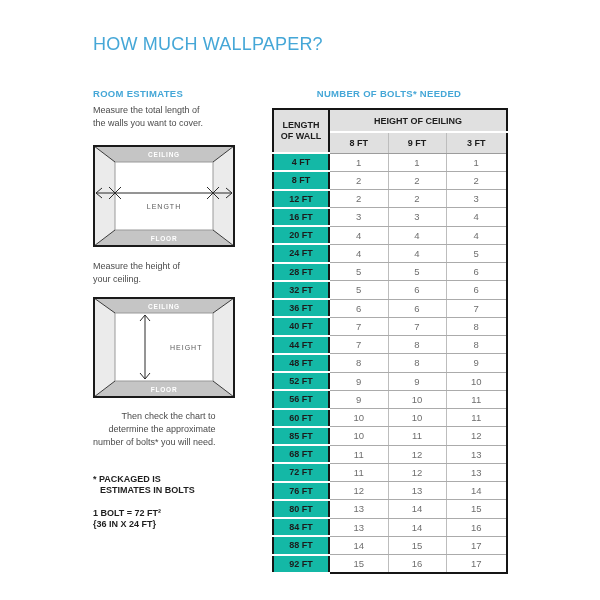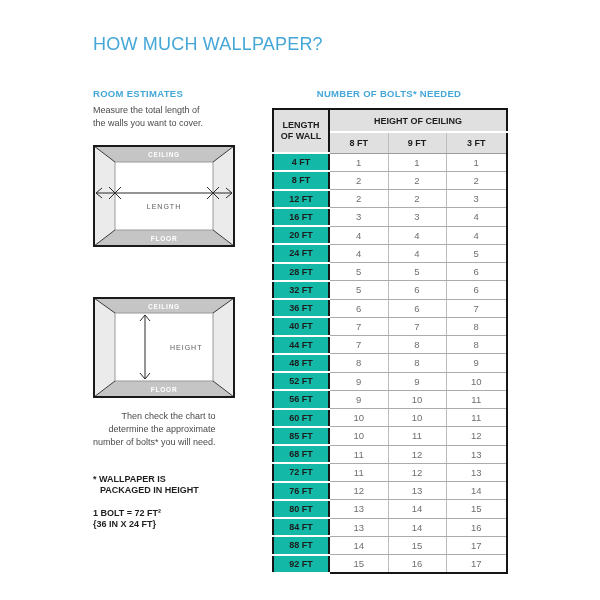--- a/index.html
+++ b/index.html
@@ -123,20 +123,22 @@
           <polyline points="133,43 139,48 133,53"></polyline>
           <line x1="16" y1="42" x2="28" y2="54"></line>
           <line x1="16" y1="54" x2="28" y2="42"></line>
           <line x1="114" y1="42" x2="126" y2="54"></line>
           <line x1="114" y1="54" x2="126" y2="42"></line>
         </g>
         <text x="71" y="64" text-anchor="middle" class="dim-label">LENGTH</text>
       </svg>
     </div>
 
+    <div class="para para-2">Measure the height of
+your ceiling.</div>
 
     <div class="diagram-2">
       <svg class="room-svg" width="142" height="101" viewBox="0 0 142 101">
         <rect x="1" y="1" width="140" height="99" fill="#ffffff"></rect>
         <polygon points="1,1 141,1 120,16 22,16" fill="#c5c5c5"></polygon>
         <polygon points="1,100 141,100 120,84 22,84" fill="#c5c5c5"></polygon>
         <polygon points="1,1 22,16 22,84 1,100" fill="#ebebeb"></polygon>
         <polygon points="141,1 120,16 120,84 141,100" fill="#ebebeb"></polygon>
         <rect x="22" y="16" width="98" height="68" fill="#ffffff" stroke="#9a9a9a" stroke-width="1"></rect>
         <g stroke="#3a3a3a" stroke-width="1">
@@ -155,22 +157,22 @@
         </g>
         <text x="77" y="53" text-anchor="start" class="dim-label">HEIGHT</text>
       </svg>
     </div>
 
     <div class="para para-3">Then check the chart to
 determine the approximate
 number of bolts* you will need.</div>
 
     <div class="footnote footnote-1">
-      <div>* WALLPAPER IS</div>
-      <div class="indent">PACKAGED IN HEIGHT</div>
+      <div>* PACKAGED IS</div>
+      <div class="indent">ESTIMATES IN BOLTS</div>
     </div>
 
     <div class="footnote footnote-2">
       <div>1 BOLT = 72 FT²</div>
       <div>{36 IN X 24 FT}</div>
     </div>
 
   </div>
 
   <div class="right-col">

